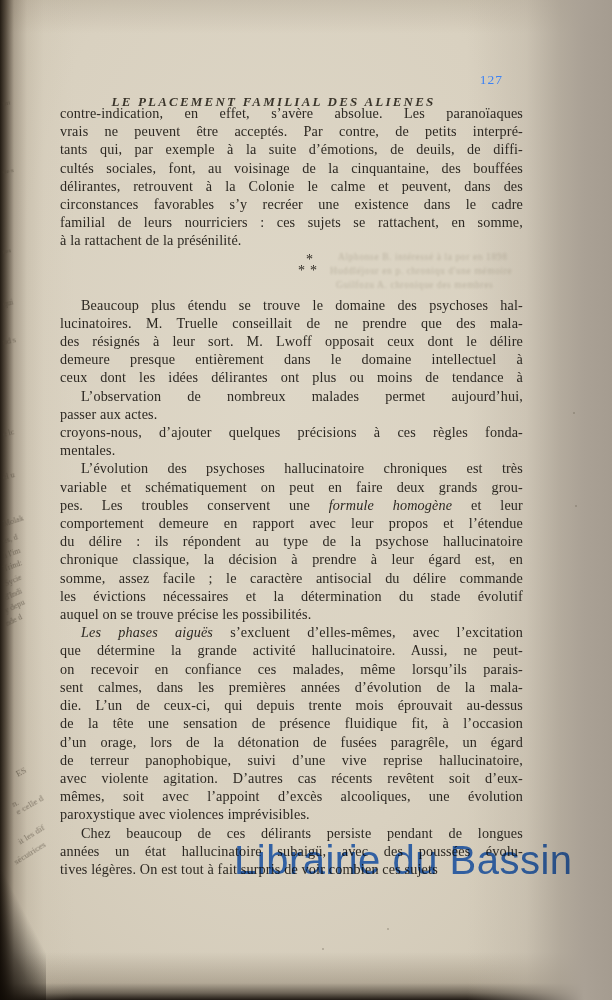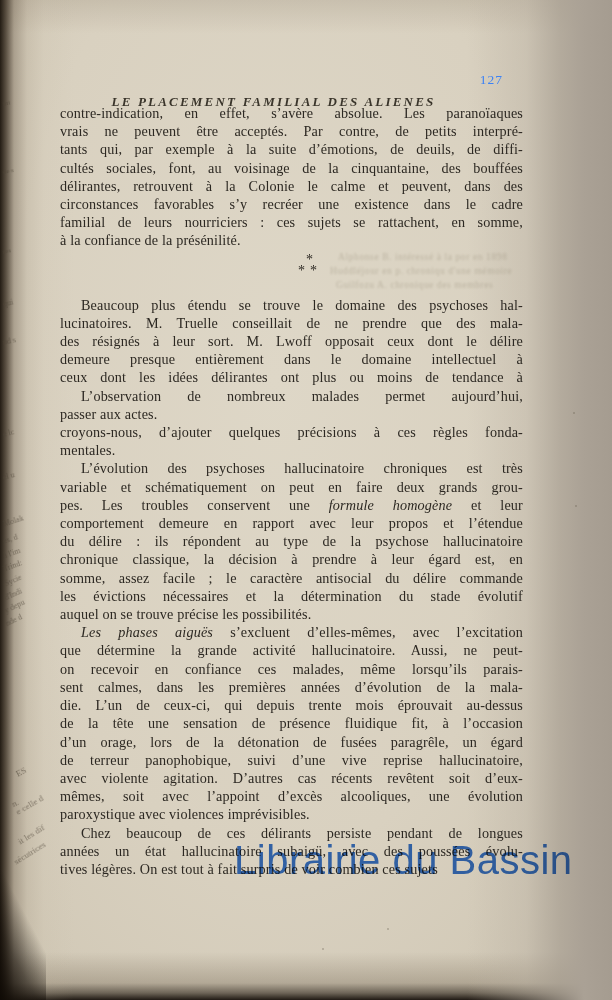--- a/index.html
+++ b/index.html
@@ -115,21 +115,21 @@
   </div>
 
   <div class="text-block" id="text-block">
       <div class="line">contre-indication, en effet, s’avère absolue. Les paranoïaques</div>
       <div class="line">vrais ne peuvent être acceptés. Par contre, de petits interpré-</div>
       <div class="line">tants qui, par exemple à la suite d’émotions, de deuils, de diffi-</div>
       <div class="line">cultés sociales, font, au voisinage de la cinquantaine, des bouffées</div>
       <div class="line">délirantes, retrouvent à la Colonie le calme et peuvent, dans des</div>
       <div class="line">circonstances favorables s’y recréer une existence dans le cadre</div>
       <div class="line">familial de leurs nourriciers : ces sujets se rattachent, en somme,</div>
-      <div class="line last">à la confiance de la présénilité.</div>
+      <div class="line last">à la rattachent de la présénilité.</div>
       <div class="asterism">
         <div class="ast-top">*</div>
         <div class="ast-bottom">**</div>
       </div>
       <div class="line indent">Beaucoup plus étendu se trouve le domaine des psychoses hal-</div>
       <div class="line">lucinatoires. M. Truelle conseillait de ne prendre que des mala-</div>
       <div class="line">des résignés à leur sort. M. Lwoff opposait ceux dont le délire</div>
       <div class="line">demeure presque entièrement dans le domaine intellectuel à</div>
       <div class="line">ceux dont les idées délirantes ont plus ou moins de tendance à</div>
       <div class="line indent">L’observation de nombreux malades permet aujourd’hui,</div>

